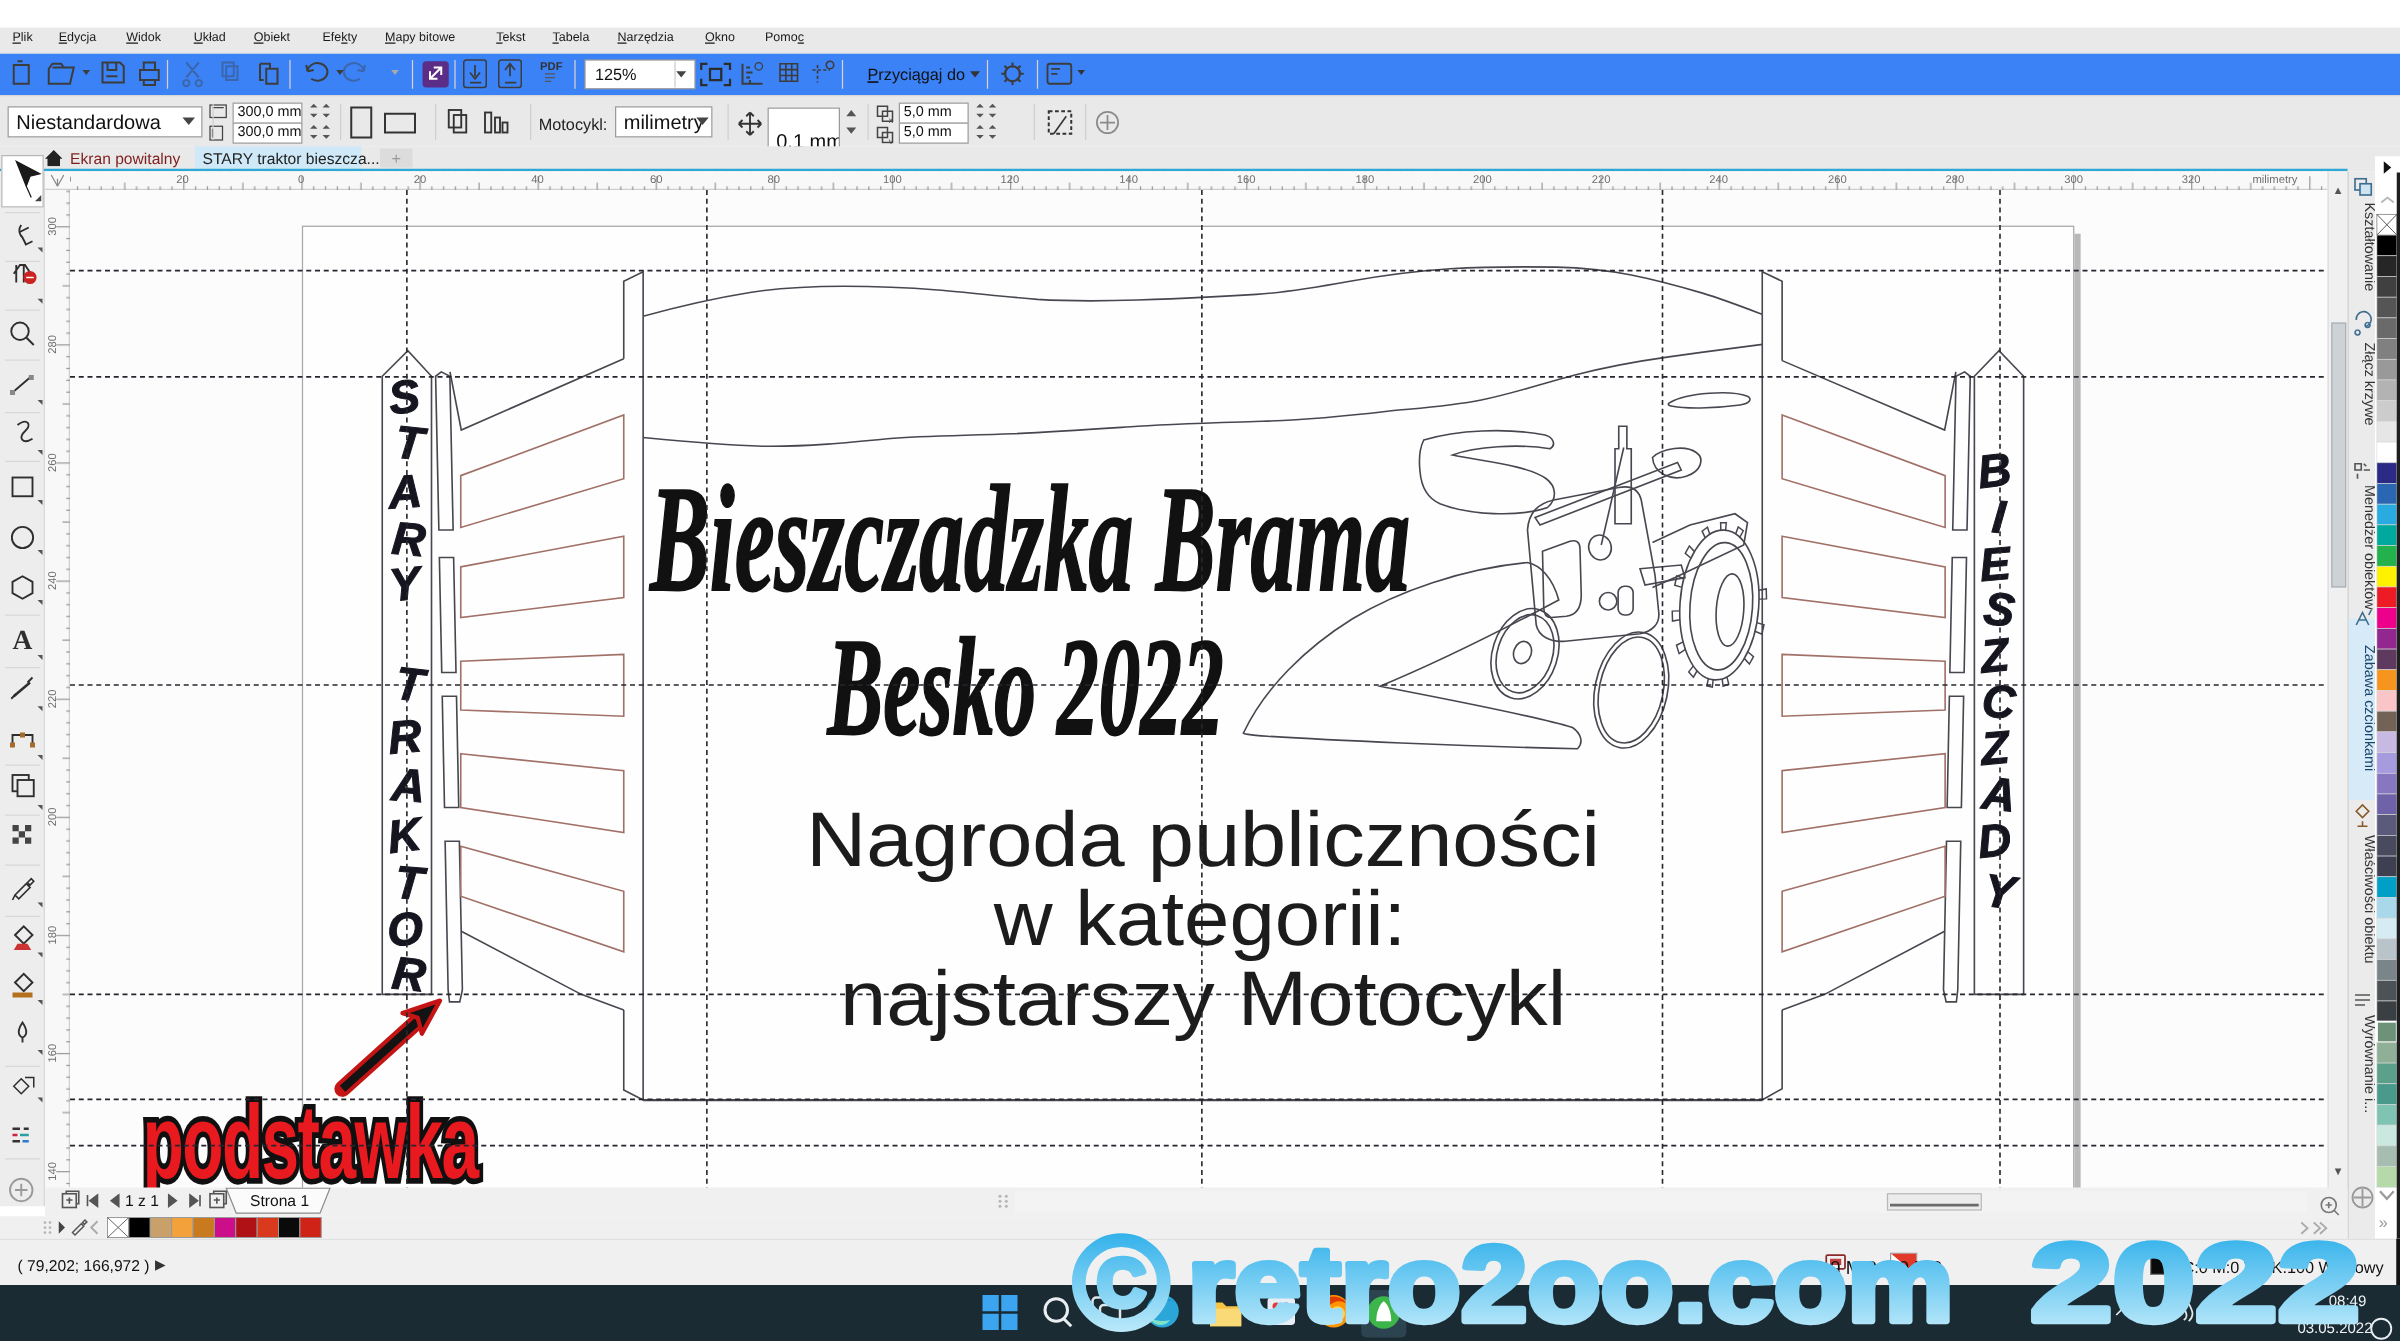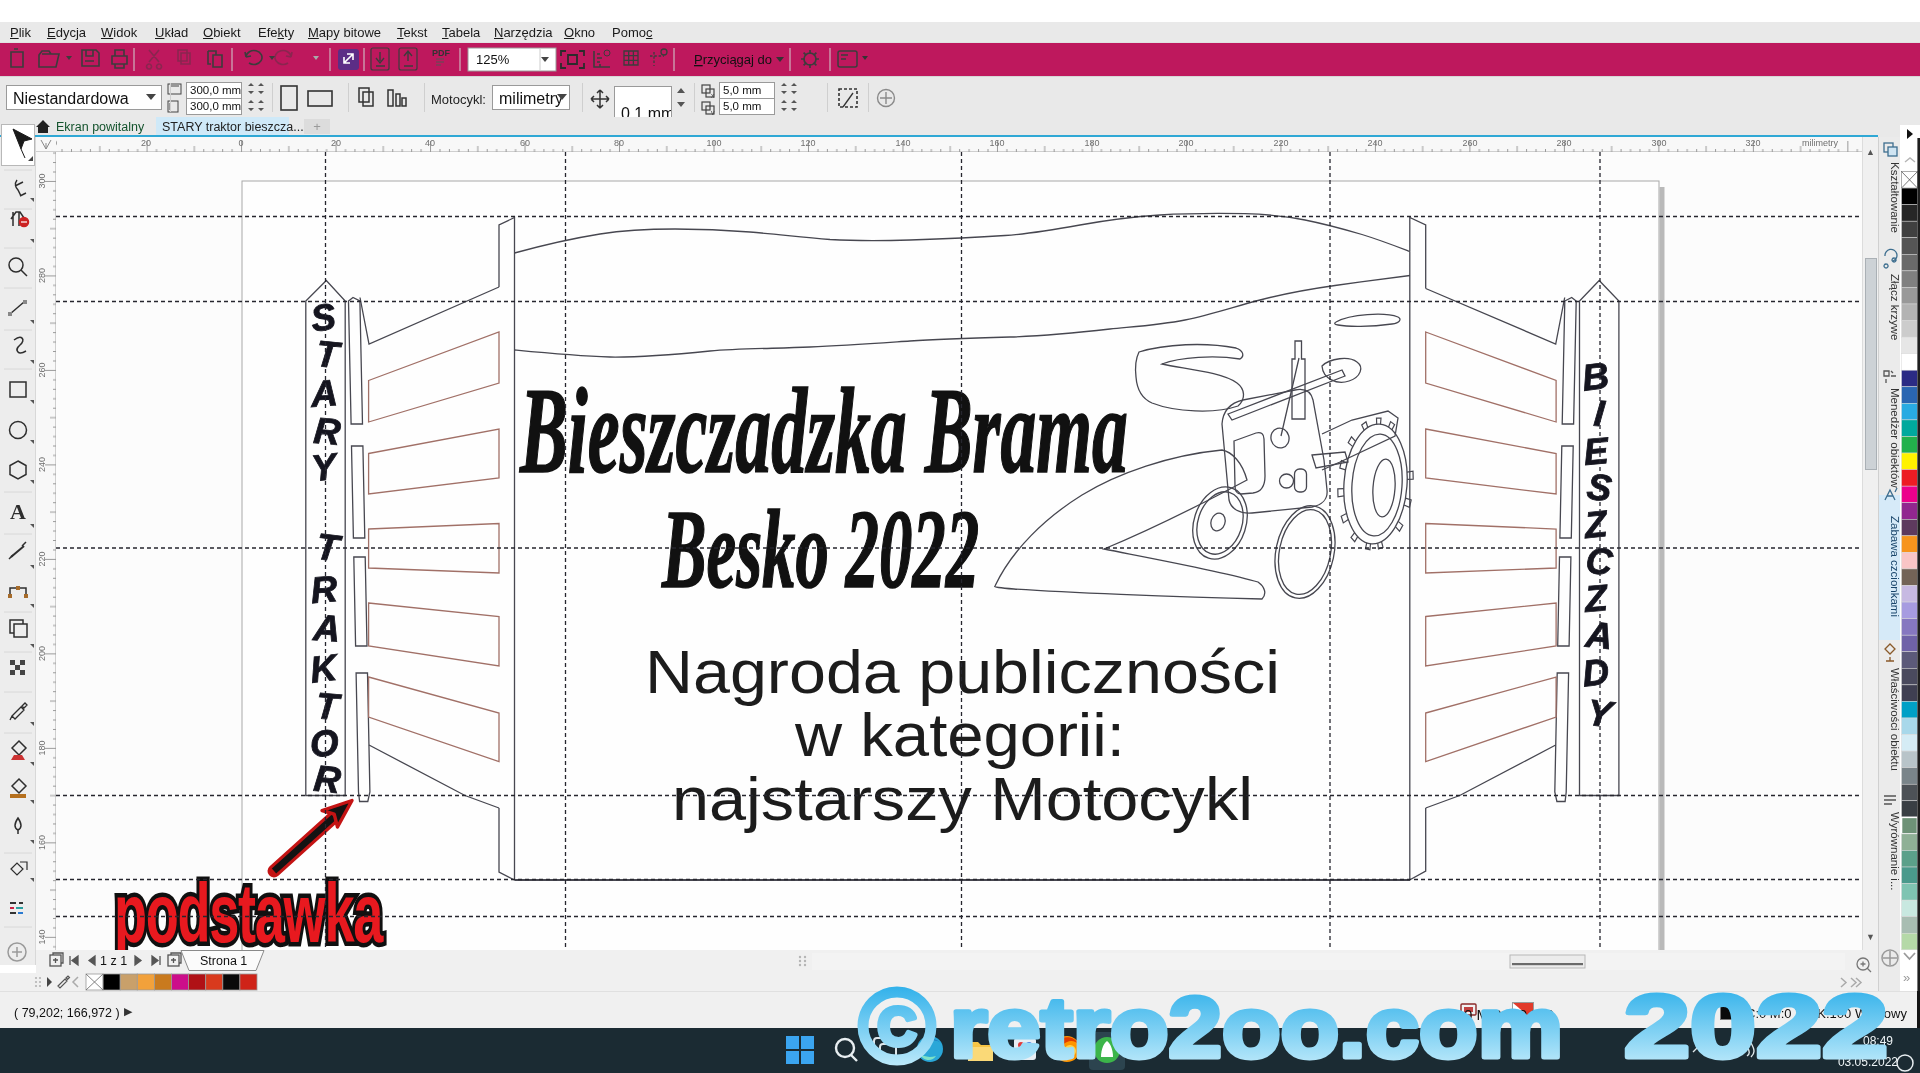--- a/index.html
+++ b/index.html
@@ -1,23 +1,23 @@
 <!DOCTYPE html>
 <html><head><meta charset="utf-8">
 <style>
 *{margin:0;padding:0;box-sizing:border-box}
 html,body{width:1920px;height:1073px;overflow:hidden;background:#fff;font-family:"Liberation Sans",sans-serif}
 #root{position:absolute;left:0;top:0;width:1920px;height:1073px;overflow:hidden}
 .abs{position:absolute}
 
 #titlebar{left:0;top:0;width:1920px;height:22px;background:#ffffff;font-size:13px;color:#111}
 #titlebar .txt{position:absolute;left:30px;top:4px}
-#menubar{left:0;top:22px;width:1920px;height:21px;background:#e9e9e9;font-size:13px;color:#1a1a1a;border-bottom:1px solid #e2e2e2}
+#menubar{left:0;top:22px;width:1920px;height:21px;background:#e9e9e9;font-size:10px;color:#1a1a1a;border-bottom:1px solid #e2e2e2}
 .mitem{position:absolute;top:3px}
-#toolbar{left:0;top:43px;width:1920px;height:33px;background:#be185d}
+#toolbar{left:0;top:43px;width:1920px;height:33px;background:#3b82f6}
 #propbar{left:0;top:76px;width:1920px;height:41px;background:#e9e9e9;border-top:1px solid #d6d6d6;font-size:12px;color:#222}
 #doctabs{left:0;top:117px;width:1920px;height:20px;background:#e9e9e9}
 .inputbox{position:absolute;background:#fff;border:1px solid #9a9a9a;font-size:16px;color:#111;white-space:nowrap;overflow:hidden}
 .tbsep{position:absolute;top:4px;width:1px;height:25px;background:#cfcfcf}
 
 #toolbox{left:0;top:137px;width:36px;height:828px;background:#ededed;border-right:1px solid #d8d8d8}
 #hruler{left:56px;top:137px;width:1806px;height:15px;background:#f8f8f8;border-bottom:1px solid #cfcfcf}
 #rcorner{left:36px;top:137px;width:20px;height:15px;background:#f8f8f8;border-bottom:1px solid #cfcfcf}
 #vruler{left:36px;top:152px;width:20px;height:798px;background:#f8f8f8;border-right:1px solid #cfcfcf}
 #canvas{left:56px;top:152px;width:1806px;height:802px;background:#fcfcfc}
@@ -184,21 +184,21 @@
 <div class="tbsep" style="left:582px;top:6px;height:29px"></div>
 <div class="tbsep" style="left:694px;top:6px;height:29px"></div>
 <div class="tbsep" style="left:827px;top:6px;height:29px"></div>
 <div class="tbsep" style="left:868px;top:6px;height:29px"></div>
 </div>
 
 <div class="abs" id="doctabs">
   <svg class="abs" style="left:36px;top:3px" width="14" height="13">
         <path d="M7 0 L14 7 L12 7 L12 13 L2 13 L2 7 L0 7 Z" fill="#222"></path>
       </svg>
-  <span class="abs" style="left:56px;top:3px;font-size:12.5px;color:#14532d">Ekran powitalny</span>
+  <span class="abs" style="left:56px;top:3px;font-size:12.5px;color:#7f1d1d">Ekran powitalny</span>
   <div class="abs" style="left:156px;top:0;width:133px;height:18px;background:#cfe9f8"></div>
   <span class="abs" style="left:162px;top:3px;font-size:12.5px;color:#222">STARY traktor bieszcza...</span>
   <div class="abs" style="left:304px;top:2px;width:26px;height:15px;background:#dcdcdc;color:#9a9a9a;text-align:center;font-size:13px;line-height:15px">+</div>
   <div class="abs" style="left:0;top:18px;width:1878px;height:2px;background:#2fa8d5"></div>
 </div>
 
 <div class="abs" id="rcorner"><svg width="20" height="15">
         <path d="M5,3 l5,9 M10,12 l5,-9 M10,12 v-6" stroke="#888" fill="none"></path>
       </svg></div>
 <div class="abs" id="hruler">

